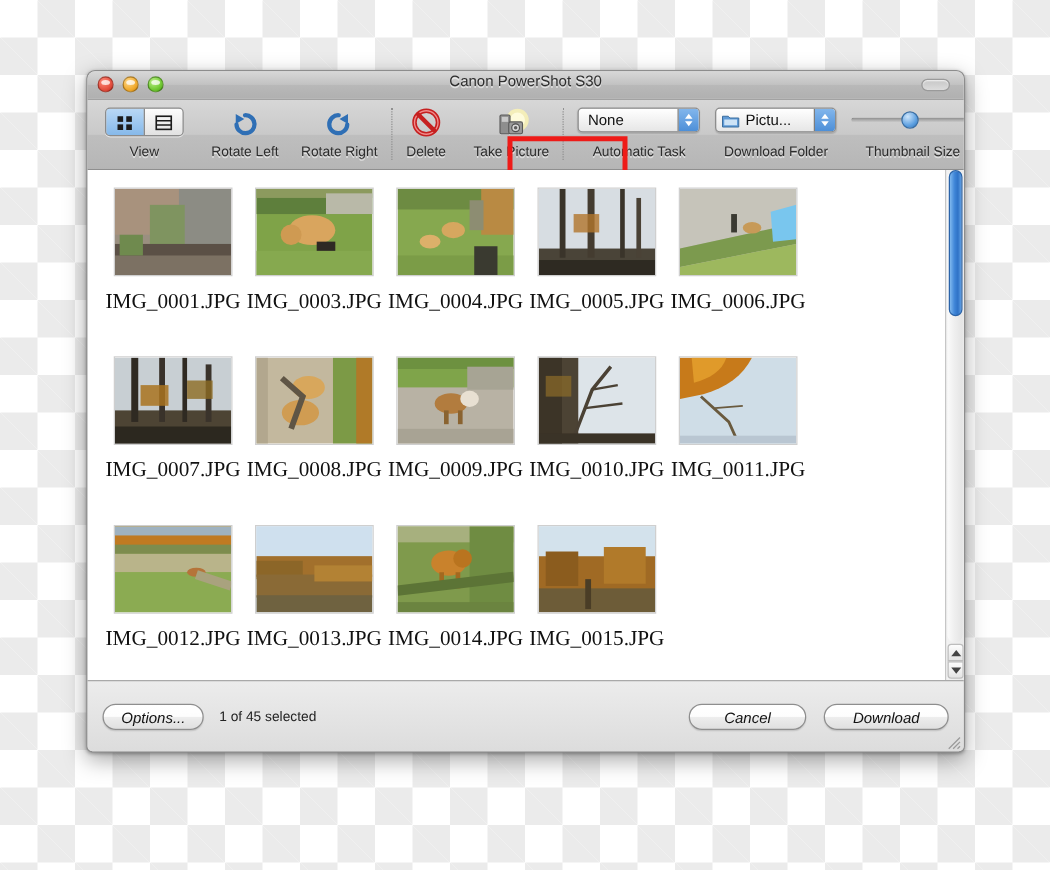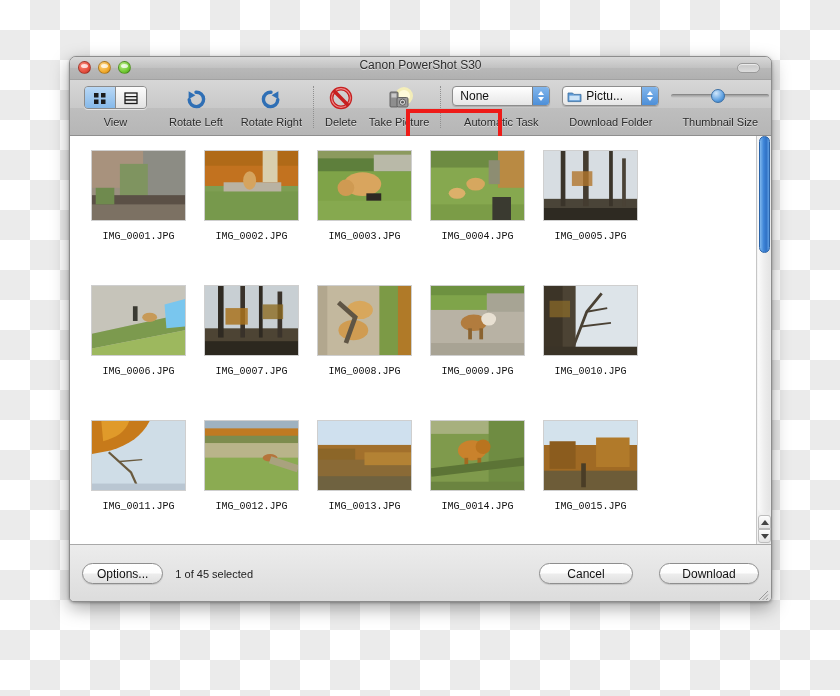--- a/index.html
+++ b/index.html
@@ -255,25 +255,25 @@
   .thumb {
     width: 95px;
     height: 71px;
     border: 1px solid #cfcfcf;
     box-sizing: border-box;
     overflow: hidden;
     position: relative;
   }
   .thumb svg { display: block; width: 100%; height: 100%; }
   .fname {
-    font-size: 10px;
+    font-size: 17px;
     color: #111;
     margin-top: 10px;
     white-space: nowrap;
-    font-family: Liberation Mono, monospace;
+    font-family: Liberation Serif, serif;
   }
 
   
   #scrollbar {
     width: 15px;
     background: linear-gradient(to right, #f3f3f3, #e9e9e9);
     border-left: 1px solid #c6c6c6;
     position: relative;
     box-sizing: border-box;
   }
@@ -331,31 +331,32 @@
     background: linear-gradient(to bottom, #ffffff 0%, #fdfdfd 48%, #ededed 52%, #e0e0e0 100%);
     box-shadow: 0 1px 1px rgba(0,0,0,0.13);
     display: flex;
     align-items: center;
     justify-content: center;
     font-size: 12px;
     color: #111;
     padding: 0 14px;
     box-sizing: border-box;
     white-space: nowrap;
+    font-style: italic;
   }
   #status {
     font-size: 11px;
     color: #222;
     margin-left: 12px;
     white-space: nowrap;
   }
   #footer-right {
     margin-left: auto;
     display: flex;
-    gap: 26px;
+    gap: 14px;
   }
   #grip {
     position: absolute;
     right: 2px;
     bottom: 2px;
     width: 13px;
     height: 13px;
   }
 </style>
 </head>
@@ -426,21 +427,21 @@
       <div class="glyph">
         <svg width="24" height="24" viewBox="0 0 24 24">
           <circle cx="12" cy="12" r="9.4" fill="none" stroke="#c62020" stroke-width="3.6"></circle>
           <circle cx="12" cy="12" r="9.4" fill="none" stroke="#f08a8a" stroke-width="1.1"></circle>
           <line x1="5.6" y1="5.6" x2="18.4" y2="18.4" stroke="#c62020" stroke-width="3.6" stroke-linecap="round"></line>
         </svg>
       </div>
       <div class="tlabel">Delete</div>
     </div>
 
-    <div class="tool" style="">
+    <div class="tool" style="margin-left:10px">
       <div class="glyph">
         <svg width="30" height="26" viewBox="0 0 30 26">
           <circle cx="20" cy="10" r="9" fill="#fff7b0" opacity="0.75"></circle>
           <circle cx="20" cy="10" r="6" fill="#fffde0" opacity="0.85"></circle>
           <rect x="6" y="6" width="8" height="15" rx="1" fill="#8e8e8e" stroke="#5a5a5a" stroke-width="0.9"></rect>
           <rect x="7.4" y="7.5" width="5" height="4" fill="#c9c9c9"></rect>
           <rect x="13" y="11.5" width="11" height="9.5" rx="1.4" fill="#9a9a9a" stroke="#585858" stroke-width="0.9"></rect>
           <circle cx="18.5" cy="16.2" r="3.1" fill="#d8d8d8" stroke="#4e4e4e" stroke-width="0.9"></circle>
           <circle cx="18.5" cy="16.2" r="1.4" fill="#5d5d5d"></circle>
         </svg>
@@ -507,34 +508,20 @@
               <rect y="48" width="100" height="14" fill="#5b5046"></rect>
               <rect y="58" width="100" height="17" fill="#7c7163"></rect>
               <rect x="4" y="40" width="20" height="18" fill="#6f8a4e"></rect>
             </svg>
           </div>
           <div class="fname">IMG_0001.JPG</div>
         </div>
         <div class="cell">
           <div class="thumb">
             <svg viewBox="0 0 100 75" preserveAspectRatio="none">
-              <rect width="100" height="75" fill="#7e9e53"></rect>
-              <rect width="100" height="38" fill="#c2721f"></rect>
-              <rect x="0" width="100" height="16" fill="#b06a18"></rect>
-              <rect x="62" y="0" width="16" height="34" fill="#d9cfae"></rect>
-              <rect x="20" y="34" width="62" height="12" fill="#b9b2a2"></rect>
-              <ellipse cx="48" cy="32" rx="7" ry="10" fill="#d5a45f"></ellipse>
-              <rect y="44" width="100" height="31" fill="#77994c"></rect>
-            </svg>
-          </div>
-          <div class="fname">IMG_0002.JPG</div>
-        </div>
-        <div class="cell">
-          <div class="thumb">
-            <svg viewBox="0 0 100 75" preserveAspectRatio="none">
               <rect width="100" height="75" fill="#7fa348"></rect>
               <rect width="100" height="22" fill="#5e7f3c"></rect>
               <rect y="0" width="100" height="8" fill="#8c9a5e"></rect>
               <rect x="60" y="4" width="40" height="18" fill="#b9b9a8"></rect>
               <ellipse cx="48" cy="36" rx="20" ry="13" fill="#d9a55e"></ellipse>
               <ellipse cx="30" cy="40" rx="9" ry="9" fill="#cf9a52"></ellipse>
               <rect x="52" y="46" width="16" height="9" fill="#2e2a24"></rect>
               <rect y="54" width="100" height="21" fill="#86a94f"></rect>
             </svg>
           </div>

